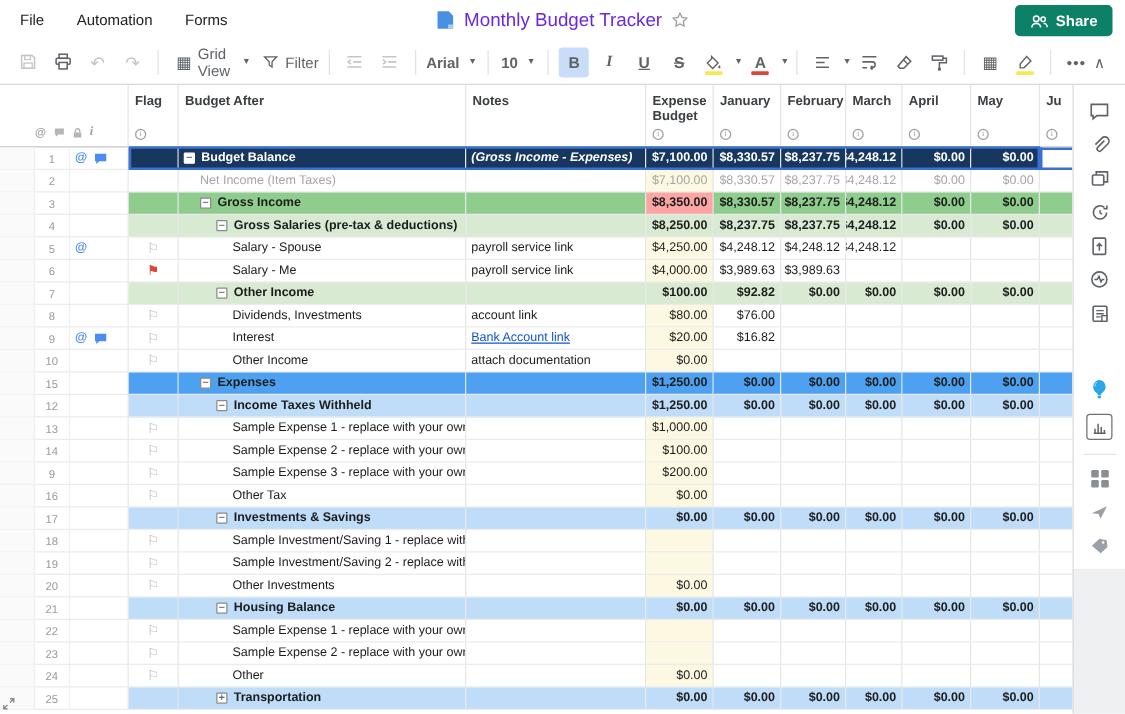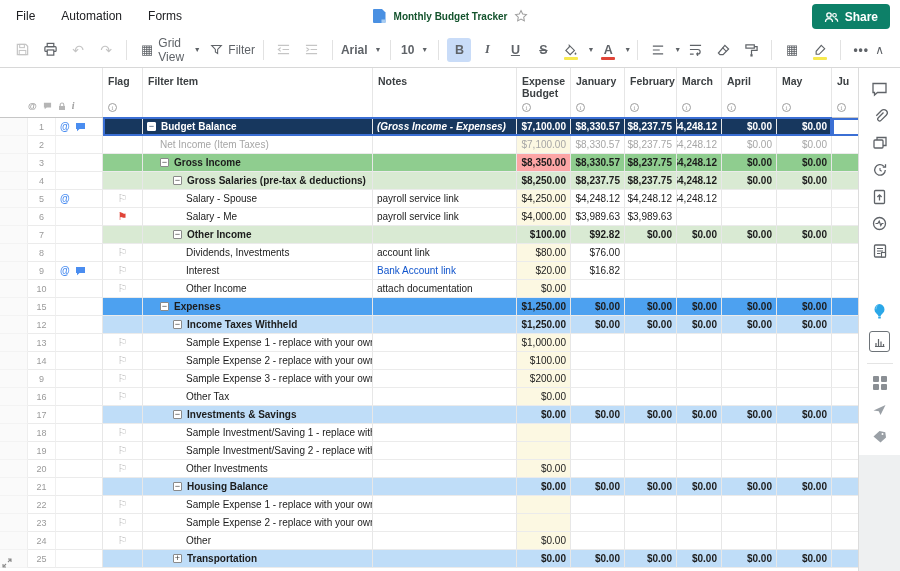--- a/index.html
+++ b/index.html
@@ -4,21 +4,21 @@
 <style>
   *{box-sizing:border-box;margin:0;padding:0}
   html,body{width:900px;height:571px;overflow:hidden}
   body{position:relative;background:#fff;font-family:"Liberation Sans","DejaVu Sans",sans-serif;color:#202124}
 
   
   .topbar{position:absolute;top:0;left:0;right:0;height:32px;background:#fff}
   .menu{position:absolute;left:16px;top:0;height:32px;display:flex;gap:26px;align-items:center;font-size:12px;color:#202124}
   .menu span{cursor:default}
   .titlewrap{position:absolute;left:0;right:0;top:0;height:32px;display:flex;justify-content:center;align-items:center;gap:7px}
-  .doc-title{font-size:10px;font-weight:bold;color:#14532d}
+  .doc-title{font-size:15px;font-weight:normal;color:#6d28d9}
   .share-btn{position:absolute;right:10px;top:4px;height:25px;background:var(--share);color:#fff;border-radius:4px;display:flex;align-items:center;gap:6px;padding:0 12px;font-size:12px;font-weight:bold}
 
   
   .toolbar{position:absolute;top:32px;left:0;right:0;height:36px;border-bottom:1px solid #d8d8d8;display:flex;align-items:center;padding-left:8px;font-size:12px;color:#5f6368;background:#fff}
   .tb{position:relative;height:24px;min-width:24px;display:flex;align-items:center;justify-content:center;border-radius:3px;margin:0 2px;cursor:default}
   .tb.wide{padding:0 6px;gap:5px}
   .tb.dis{color:#c5c5c5}
   .tb.active{background:#c9dcf8}
   .sep{width:1px;height:20px;background:#e2e2e2;margin:0 6px;flex:none}
   .caret{font-size:7px;color:#5f6368;margin-left:2px}
@@ -59,21 +59,21 @@
   .r-navy .c-flag,.r-navy .c-item,.r-navy .c-notes,.r-navy .c-val{color:#fff}
   .bold{font-weight:bold}
   .gray,.gray .c-item,.gray .c-val{color:#a6a6a6}
   .cbx{width:9px;height:9px;border:1px solid #8a8a8a;background:#fff;color:#444;font-size:9px;line-height:7px;display:flex;align-items:center;justify-content:center;margin-right:5px;flex:none;border-radius:1px;font-weight:normal}
   .cbx.onnavy{border-color:#fff;color:var(--navy)}
   .flag-glyph{font-family:"DejaVu Sans",sans-serif;font-size:11px;line-height:1}
   .flag-gray{color:#b9b9b9}
   .flag-red{color:var(--redflag)}
   .att{color:var(--gutterblue);font-weight:bold;font-size:10px;line-height:1}
   .note-formula{color:#fff;font-style:italic;font-weight:bold}
-  .note-link{color:var(--link);}
+  .note-link{color:var(--link);text-decoration:underline}
   .sel-ring{position:absolute;left:103px;width:729px;height:19px;border:2px solid var(--sel);pointer-events:none}
   .sel-cell{background:#fff !important;border-left:2px solid var(--sel);border-top:2px solid var(--sel);border-bottom:2px solid var(--sel)}
 
   
   .sidebar{position:absolute;top:68px;right:0;width:42px;height:387px;background:#fff;border-left:1px solid #dcdcdc;display:flex;flex-direction:column;align-items:center}
   .sb{margin-top:10px;width:17px;height:17px;display:flex;align-items:center;justify-content:center;flex:none}
   .sb:first-child{margin-top:12px}
   .sb-balloon{margin-top:44px}
   .chartbox{margin-top:11px;width:21px;height:21px;border:1.5px solid #6d7378;border-radius:3px;display:flex;align-items:center;justify-content:center;flex:none}
   .sb-divider{width:26px;height:1px;background:#e4e4e4;margin-top:11px;flex:none}
@@ -240,21 +240,21 @@
         <span>
             <svg width="8" height="9" viewBox="0 0 8 9">
               <rect x="1" y="4" width="6" height="4" fill="#b5b5b5"></rect>
               <path d="M2.2 4V2.8a1.8 1.8 0 0 1 3.6 0V4" fill="none" stroke="#b5b5b5" stroke-width="1.1"></path>
             </svg>
           </span>
         <span style="font-family:'Liberation Serif',serif;font-style:italic;font-size:10px">i</span>
       </div>
     </div>
     <div class="gh w-flag"><span>Flag</span><span class="info">i</span></div>
-    <div class="gh w-item"><span>Filter Item</span></div>
+    <div class="gh w-item"><span>Budget After</span></div>
     <div class="gh w-notes"><span>Notes</span></div>
     <div class="gh w-m0"><span>Expense Budget</span><span class="info">i</span></div>
     <div class="gh w-m1"><span>January</span><span class="info">i</span></div>
     <div class="gh w-m2"><span>February</span><span class="info">i</span></div>
     <div class="gh w-m3"><span>March</span><span class="info">i</span></div>
     <div class="gh w-m4"><span>April</span><span class="info">i</span></div>
     <div class="gh w-m5"><span>May</span><span class="info">i</span></div>
     <div class="gh w-ju"><span>Ju</span><span class="info">i</span></div>
   </div>
   <div class="rows" id="rows">

